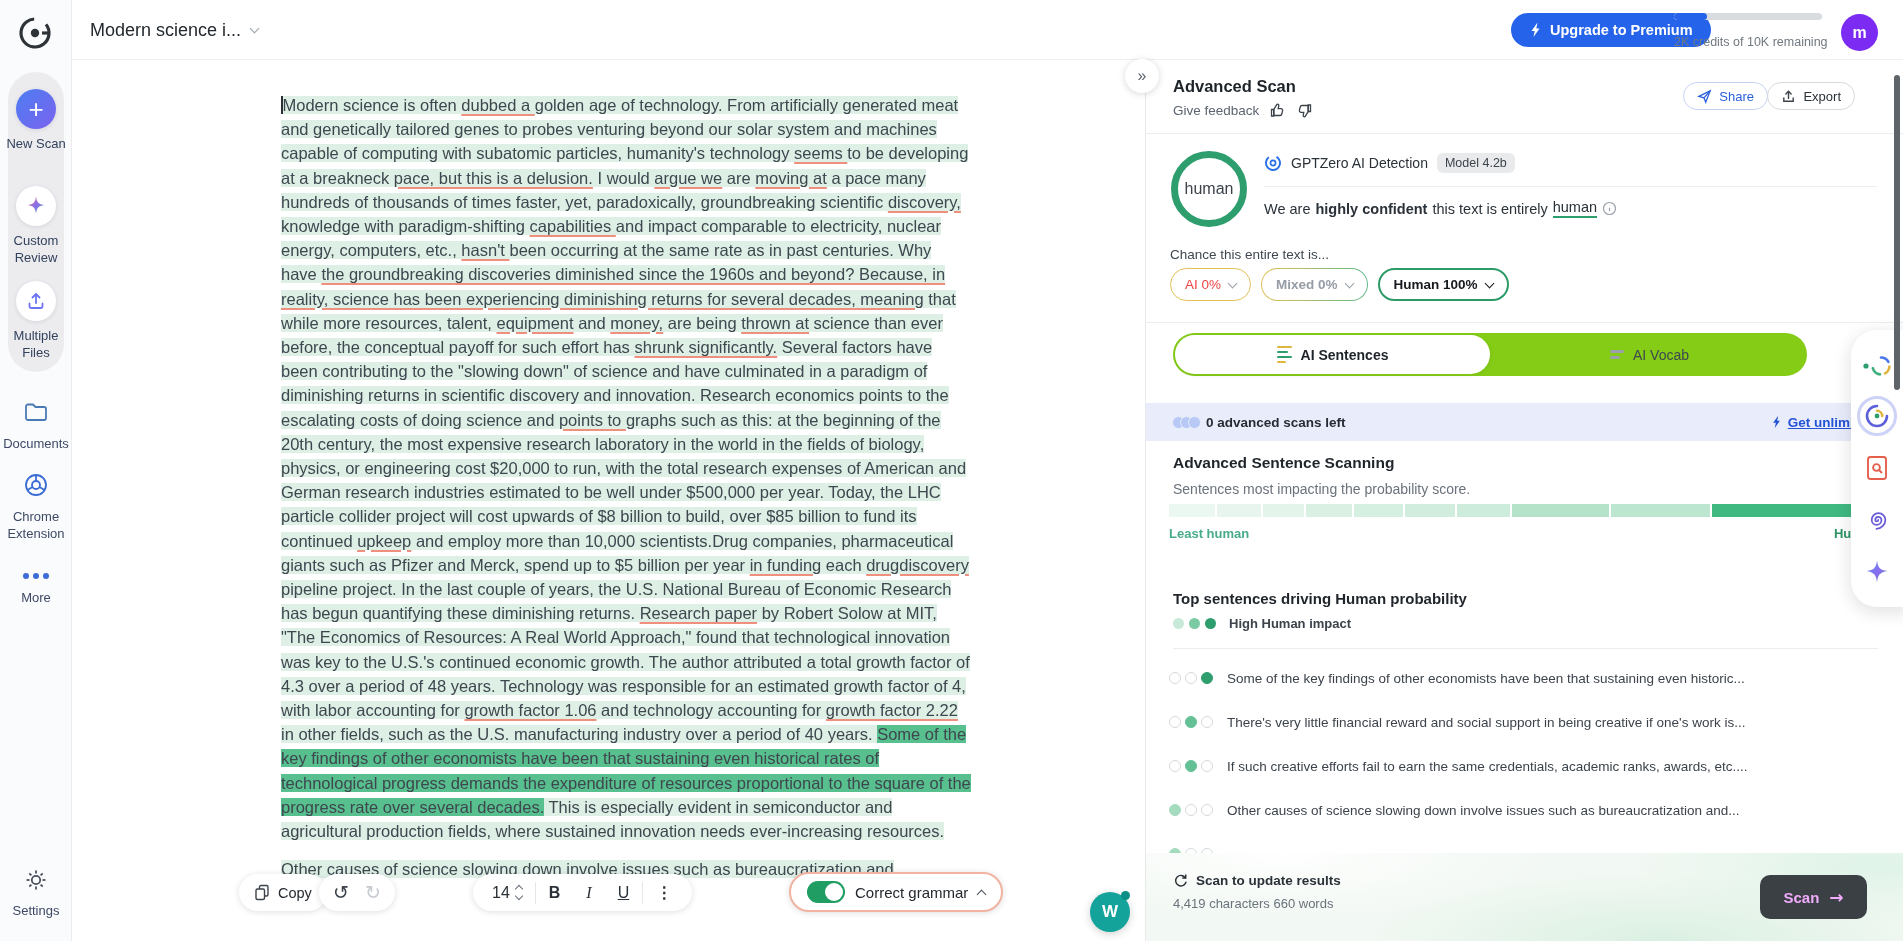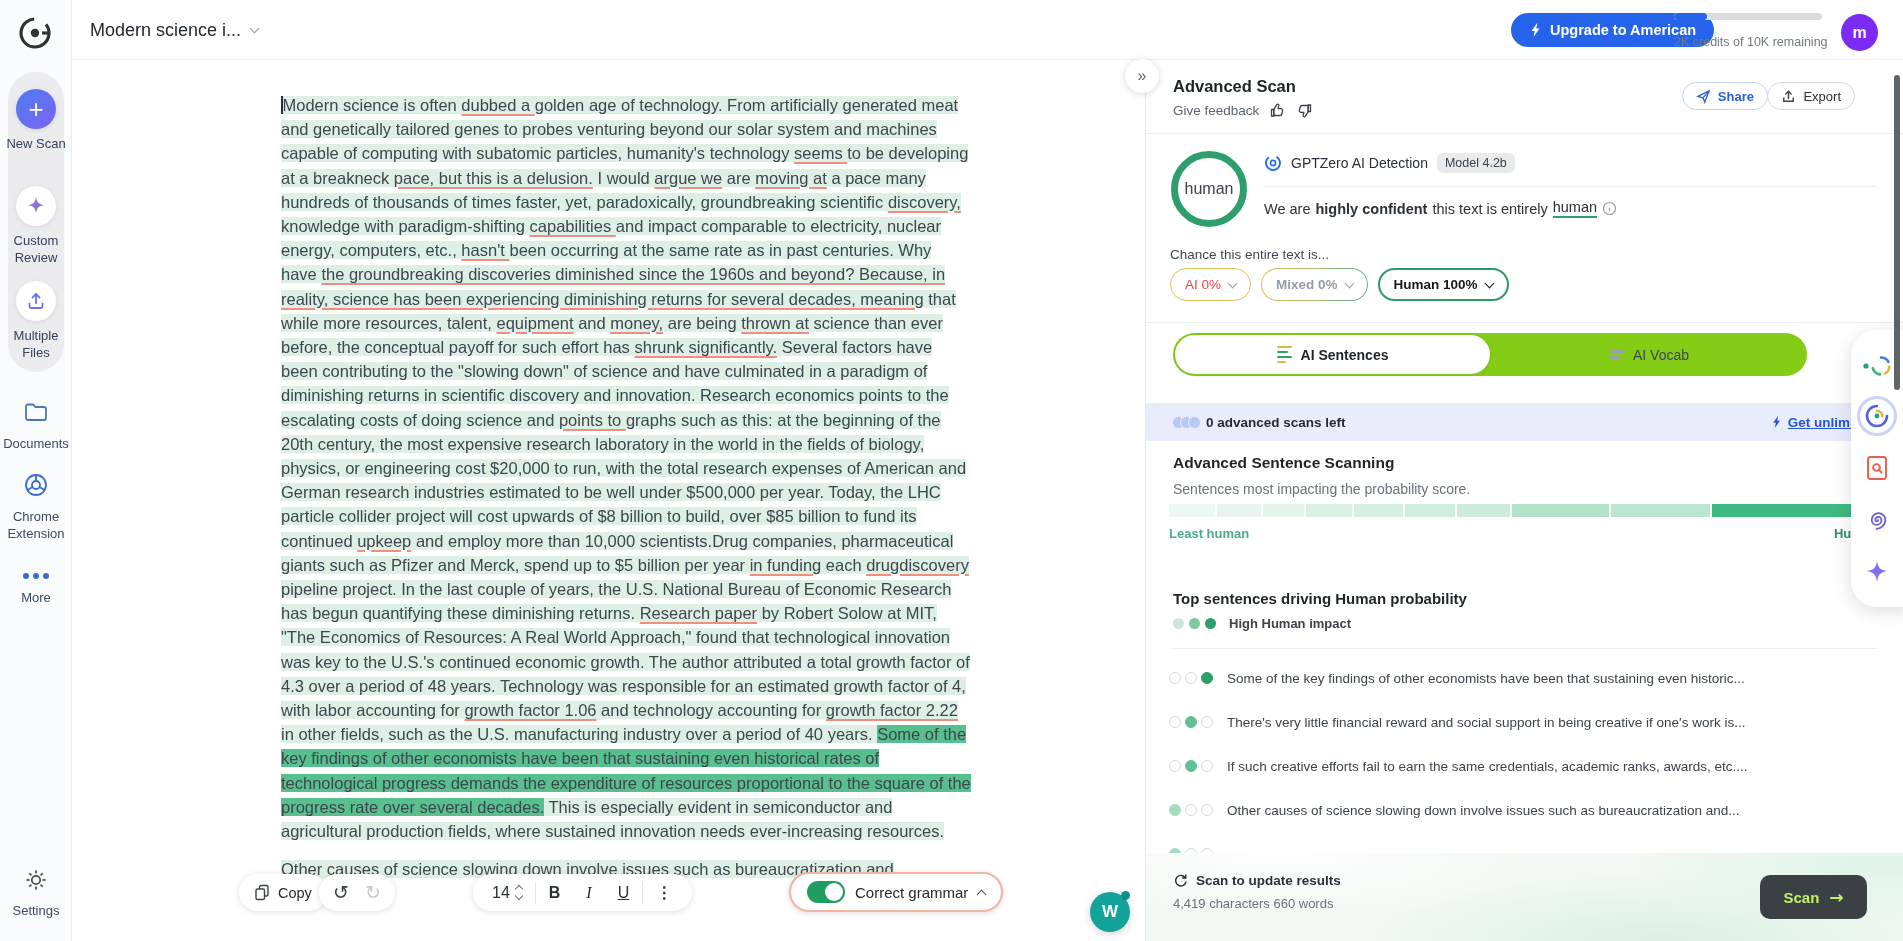--- a/index.html
+++ b/index.html
@@ -61,21 +61,21 @@
   .chev-up{display:inline-block;width:7px;height:7px;border-right:1.8px solid #4a515b;border-bottom:1.8px solid #4a515b;transform:rotate(-135deg);margin-top:4px;}
   .wordtune{position:absolute;left:1017px;top:832px;width:40px;height:40px;border-radius:50%;background:#14a39b;color:#fff;display:flex;align-items:center;justify-content:center;font-weight:700;font-size:17px;z-index:6;cursor:pointer;box-shadow:0 2px 8px rgba(0,0,0,.18);}
   .wordtune::after{content:"";position:absolute;right:0px;top:-1px;width:9px;height:9px;border-radius:50%;background:#0c8f87;}
 
   
   .panel{position:absolute;left:1145px;top:60px;width:758px;height:881px;background:#fff;border-left:1px solid #e8e9eb;}
   .panel-title{position:absolute;left:27px;top:17px;font-size:16.5px;font-weight:600;color:#1d2329;}
   .feedback{position:absolute;left:27px;top:42px;font-size:13.5px;color:#5b6470;display:flex;align-items:center;gap:10px;}
   .thumb{cursor:pointer;display:flex;}
   .hdr-btn{position:absolute;top:22px;height:28px;border-radius:15px;display:flex;align-items:center;gap:7px;font-size:13px;padding:0 13px;background:#fff;cursor:pointer;}
-  .share-btn{right:135px;border:1px solid #c6d3f3;color:#2b5fd9;font-weight:700;}
+  .share-btn{right:135px;border:1px solid #c6d3f3;color:#2b5fd9;font-weight:400;}
   .export-btn{right:48px;border:1px solid #d6dade;color:#2b3138;font-weight:500;}
   .hdr-div{position:absolute;left:0;top:73px;width:758px;height:1px;background:#eceded;}
 
   .human-circle{position:absolute;left:25px;top:91px;width:76px;height:76px;border-radius:50%;border:7px solid var(--accent-green);display:flex;align-items:center;justify-content:center;font-size:16px;color:#3c434b;}
   .det-row{position:absolute;left:118px;top:93px;display:flex;align-items:center;gap:9px;}
   .det-provider{font-size:14px;font-weight:500;color:#2a3138;}
   .det-model{font-size:12.5px;background:#e8eaec;border-radius:6px;padding:3px 8px;color:#3c434b;}
   .det-div{position:absolute;left:118px;top:126px;width:613px;height:1px;background:#eceded;}
   .det-conf{position:absolute;left:118px;top:139px;font-size:14.5px;color:#2a3138;display:flex;align-items:center;gap:5px;flex-wrap:nowrap;white-space:nowrap;}
   .det-conf b{font-weight:700;}
@@ -128,21 +128,21 @@
   .sent-text{font-size:13.5px;color:#3c434b;white-space:nowrap;overflow:hidden;text-overflow:ellipsis;max-width:630px;}
 
   .panel-footer{position:absolute;left:0;bottom:0;width:758px;height:88px;
     background:
       radial-gradient(60% 130% at 18% 0%,rgba(255,255,255,.95),transparent 60%),
       radial-gradient(55% 110% at 68% 100%,rgba(203,235,214,.6),transparent 70%),
       radial-gradient(45% 95% at 96% 15%,rgba(208,240,224,.55),transparent 70%),
       #f2f8f3;}
   .pf-row1{position:absolute;left:27px;top:20px;display:flex;align-items:center;gap:8px;font-size:13.5px;font-weight:600;color:#2a3138;}
   .pf-row2{position:absolute;left:27px;top:43px;font-size:13px;color:#6a727c;}
-  .scan-btn{position:absolute;right:37px;top:22px;width:107px;height:44px;border-radius:10px;background:var(--scanbtn);color:#bef264;font-size:15px;font-weight:600;display:flex;align-items:center;justify-content:center;gap:10px;border:none;cursor:pointer;}
+  .scan-btn{position:absolute;right:37px;top:22px;width:107px;height:44px;border-radius:10px;background:var(--scanbtn);color:#f0abfc;font-size:15px;font-weight:600;display:flex;align-items:center;justify-content:center;gap:10px;border:none;cursor:pointer;}
   .scan-btn .arr{font-size:17px;font-family:"DejaVu Sans",sans-serif;}
 
   .collapse-btn{position:absolute;left:1125px;top:59px;width:34px;height:34px;border-radius:50%;background:#fff;box-shadow:0 1px 7px rgba(0,0,0,.16);display:flex;align-items:center;justify-content:center;font-size:16px;color:#5b6470;z-index:7;cursor:pointer;}
 
   .float-tools{position:absolute;left:1851px;top:330px;width:60px;height:277px;background:#fff;border-radius:26px 0 0 26px;box-shadow:0 4px 18px rgba(20,20,43,.14);z-index:8;}
   .ft-item{position:absolute;left:50%;transform:translateX(-60%);width:40px;height:40px;display:flex;align-items:center;justify-content:center;cursor:pointer;}
   .ft-ring{border:3px solid #cdd2f7;border-radius:50%;}
 
   .scroll-thumb{position:absolute;left:1894px;top:75px;width:6px;height:315px;border-radius:3px;background:#5f6469;z-index:9;}
 </style>
@@ -236,21 +236,21 @@
 
   <header class="topbar">
     <div class="doc-title">
       <span>Modern science i...</span>
       <span class="chev"></span>
     </div>
     <button class="upgrade-btn">
       <svg width="13" height="16" viewBox="0 0 13 16">
           <path d="M8.5 0.5 2.5 9h3.2l-1.2 6 6-8.5H7.3z" fill="#fff"></path>
         </svg>
-      <span>Upgrade to American</span>
+      <span>Upgrade to Premium</span>
     </button>
     <div class="credits">
       <div class="credits-track">
         <div class="credits-fill" style="width:22%;"></div>
       </div>
       <div class="credits-label">2K credits of 10K remaining</div>
     </div>
     <div class="avatar">
         <span>m</span>
       </div>

